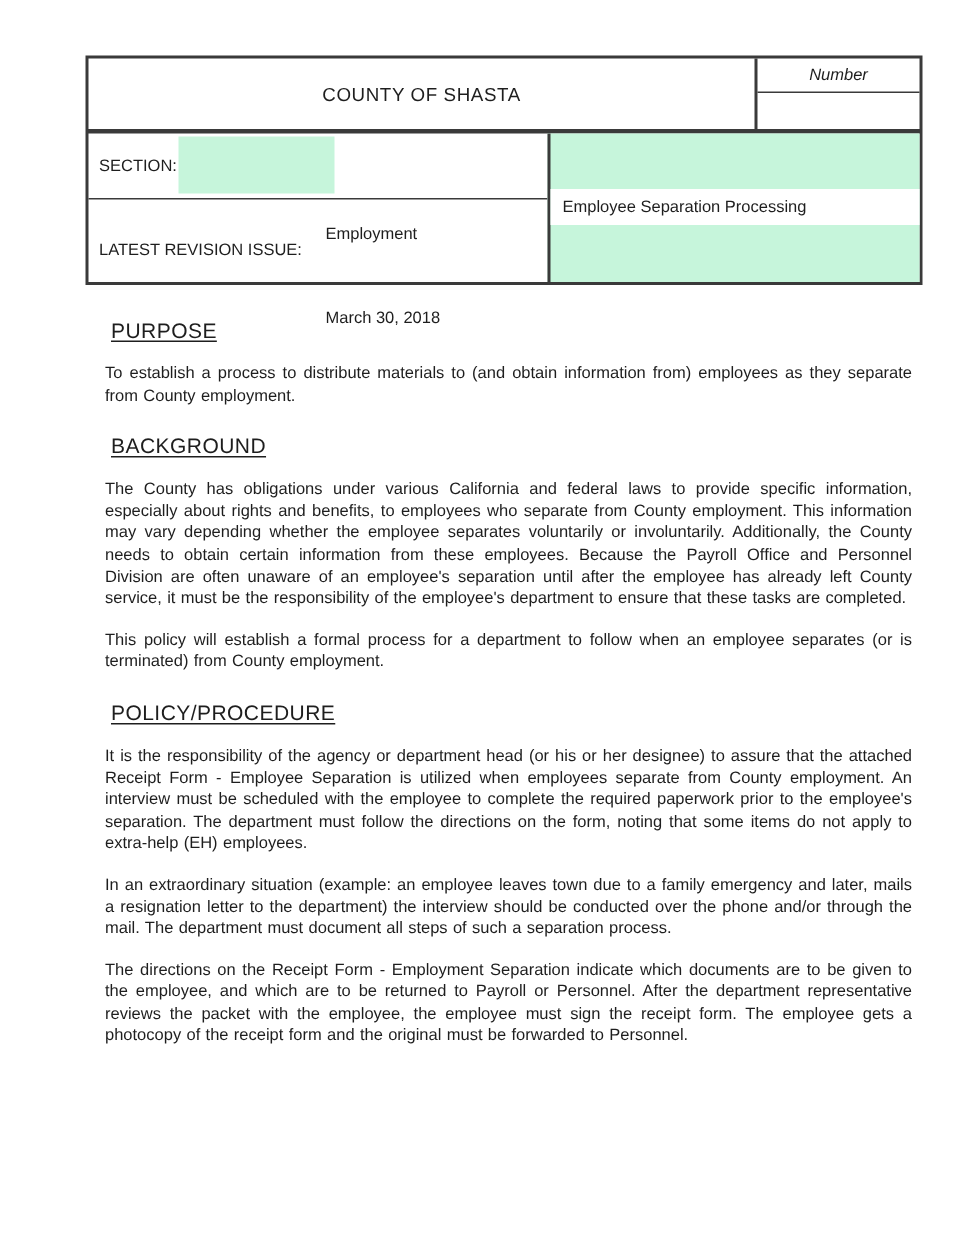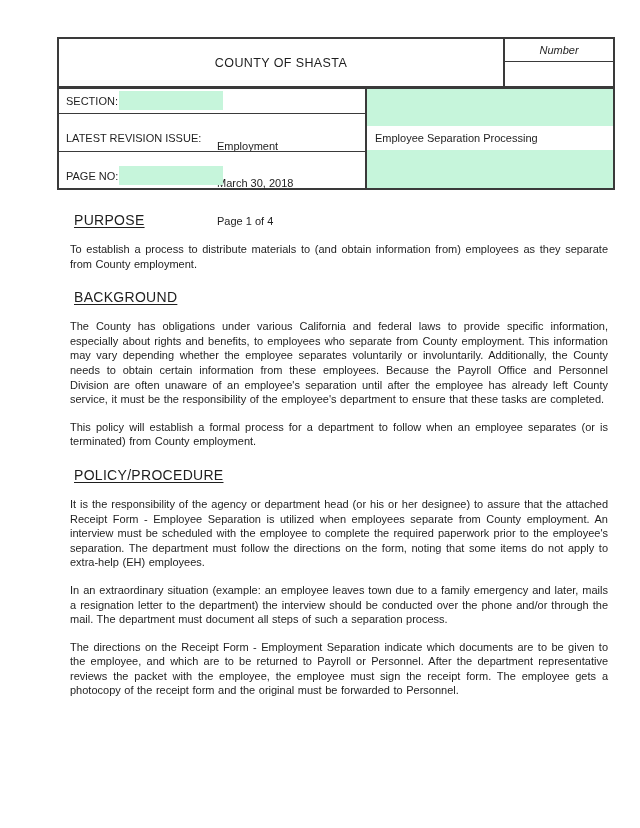--- a/index.html
+++ b/index.html
@@ -75,25 +75,20 @@
       <div class="t2-left">
         <div class="t2-row">
           <span class="row-label">SECTION:</span>
           <span class="hl-box"></span>
           <span class="row-value">Employment</span>
         </div>
         <div class="t2-row">
           <span class="row-label">LATEST REVISION ISSUE:</span>
           <span class="row-value">March 30, 2018</span>
         </div>
-        <div class="t2-row">
-          <span class="row-label">PAGE NO:</span>
-          <span class="hl-box"></span>
-          <span class="row-value">Page 1 of 4</span>
-        </div>
       </div>
       <div class="t2-right">
         <div class="subject-band">Employee Separation Processing</div>
       </div>
     </div>
 
   </div>
 
   <div class="content">
     <h2>PURPOSE</h2>

